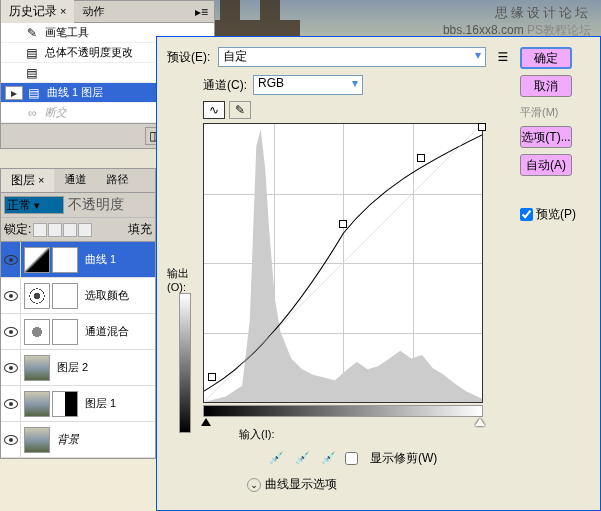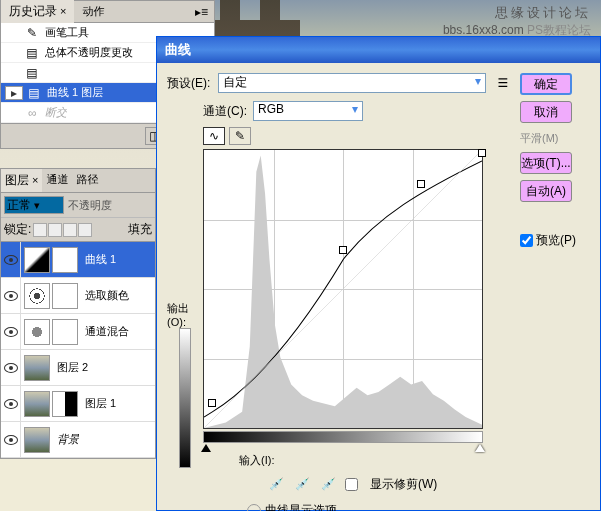--- a/index.html
+++ b/index.html
@@ -16,24 +16,24 @@
 .history-list{background:#fff}
 .history-item{display:flex;align-items:center;height:20px;padding:0 4px;border-bottom:1px solid #eee}
 .history-item.sel{background:#3168d6;color:#fff}
 .history-item.disabled{color:#aaa;font-style:italic}
 .hist-icon{width:18px;height:16px;margin-right:4px;display:flex;align-items:center;justify-content:center}
 .hist-text{font-size:11px;white-space:nowrap;overflow:hidden}
 .hist-toolbar{display:flex;justify-content:flex-end;gap:3px;padding:3px;background:#d4d0c8;border-top:1px solid #999}
 .hist-tool{width:20px;height:18px;background:#d4d0c8;border:1px solid #999;display:flex;align-items:center;justify-content:center;cursor:pointer}
 .layers-panel{position:absolute;top:168px;left:0;width:156px;background:#d4d0c8;border:1px solid #999;z-index:10}
 .layers-tabs{display:flex;border-bottom:1px solid #999}
-.layers-tabs .tab{font-size:11px;padding:3px 4px}
+.layers-tabs .tab{font-size:11px;padding:3px 10px}
 .blend-row{display:flex;align-items:center;padding:3px;gap:4px;border-bottom:1px solid #bbb}
 .blend-select{flex:0 0 60px;height:18px;background:#0369a1;border:1px solid #999;font-size:11px;padding:0 2px}
-.opacity-label{font-size:11px;color:#555}
+.opacity-label{font-size:14px;color:#555}
 .lock-row{display:flex;align-items:center;padding:3px;gap:2px;border-bottom:1px solid #999;font-size:11px}
 .lock-icons{display:flex;gap:1px}
 .lock-ic{width:14px;height:14px;border:1px solid #aaa;background:#eee}
 .layers-list{background:#fff}
 .layer-item{display:flex;align-items:center;height:36px;border-bottom:1px solid #ddd}
 .layer-item.sel{background:#3168d6;color:#fff}
 .eye{width:20px;height:36px;border-right:1px solid #ddd;display:flex;align-items:center;justify-content:center;cursor:pointer}
 .eye-icon{width:14px;height:10px;border:1px solid #333;border-radius:50%;position:relative}
 .eye-icon:after{content:"";position:absolute;width:4px;height:4px;background:#333;border-radius:50%;top:2px;left:4px}
 .thumbs{display:flex;gap:2px;padding:0 3px}
@@ -52,21 +52,21 @@
 .curves-right{width:70px;display:flex;flex-direction:column;gap:6px}
 .preset-row{display:flex;align-items:center;gap:8px;margin-bottom:8px}
 .preset-label{font-size:12px}
 .preset-select{flex:1;height:20px;background:#fff;border:1px solid #7b9ebd;font-size:12px;padding:0 4px}
 .menu-btn{width:18px;height:18px;display:flex;align-items:center;justify-content:center;cursor:pointer}
 .channel-row{display:flex;align-items:center;gap:6px;margin-bottom:6px;padding-left:36px}
 .channel-select{width:110px;height:20px;background:#fff;border:1px solid #7b9ebd;font-size:12px;padding:0 4px}
 .tool-icons{display:flex;gap:4px;padding-left:36px;margin-bottom:4px}
 .curve-tool{width:22px;height:18px;border:1px solid #999;background:#ece9d8;display:flex;align-items:center;justify-content:center;cursor:pointer}
 .curve-tool.active{background:#fff;border-color:#333}
-.graph-area{display:flex;align-items:flex-end}
+.graph-area{display:flex;align-items:center}
 .output-col{width:36px;display:flex;flex-direction:column;align-items:center;padding-top:130px}
 .output-grad{width:12px;height:140px;background:linear-gradient(180deg,#fff 0%,#000 100%);border:1px solid #999}
 .graph-wrap{position:relative}
 .graph{width:280px;height:280px;background:#fff;border:1px solid #333;position:relative}
 .grid-line{position:absolute;background:#ccc}
 .grid-v{width:1px;height:100%}
 .grid-h{height:1px;width:100%}
 .histogram{position:absolute;bottom:0;left:0;width:100%;height:100%}
 .curve-line{position:absolute;top:0;left:0;width:100%;height:100%;pointer-events:none}
 .point{position:absolute;width:8px;height:8px;background:#fff;border:1px solid #000;transform:translate(-50%,-50%)}
@@ -212,21 +212,20 @@
         </div>
       <div class="thumbs">
           <div class="thumb img"></div>
         </div>
       <span class="layer-name" style="font-style:italic">背景</span>
     </div>
   </div>
 </div>
 
 <div class="curves-dialog">
-  <div class="curves-title">曲线</div>
   <div class="curves-body">
     <div class="curves-left">
       <div class="preset-row">
         <span class="preset-label">预设(E):</span>
         <div class="preset-select">
           <span>自定</span><span style="float:right;color:#4a8ae6">▾</span>
         </div>
         <div class="menu-btn">☰</div>
       </div>
       <div class="channel-row">

